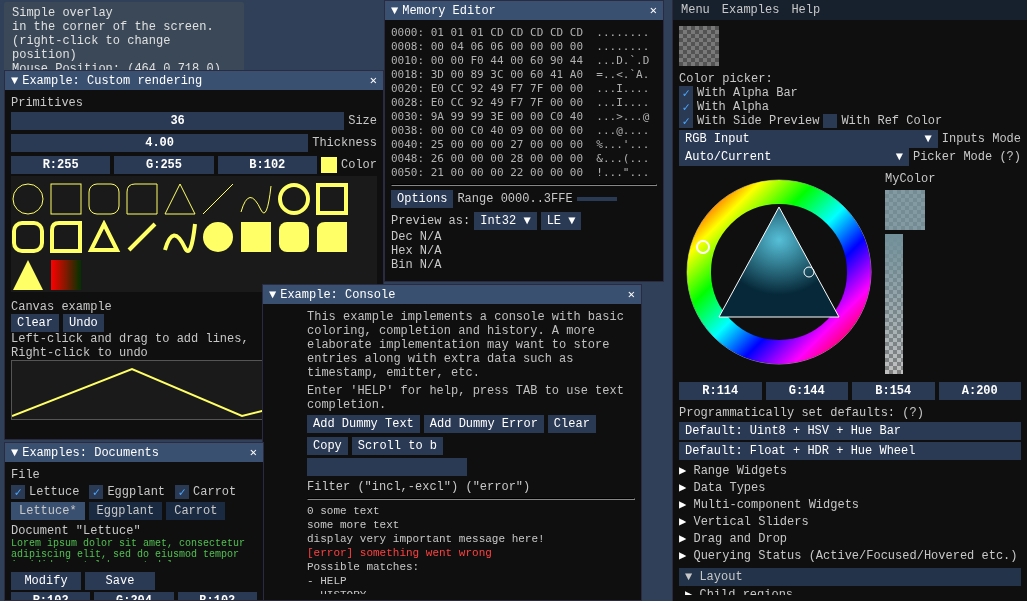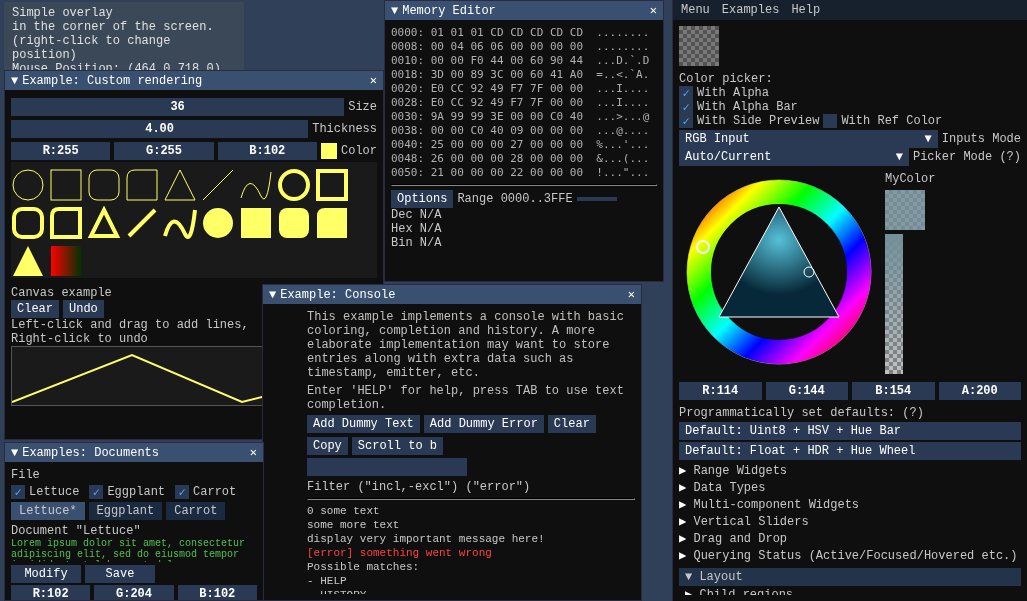--- a/index.html
+++ b/index.html
@@ -48,25 +48,25 @@
     <span>Examples</span>
     <span>Help</span>
   </div>
   <div class="body" style="overflow:auto; height:575px;">
     <div class="checkerboard" style="width:40px;height:40px;margin-bottom:6px;opacity:.6;"></div>
 
     <div>Color picker:</div>
 
     <div class="row">
         <span class="checkbox checked"></span>
+        <span>With Alpha Bar</span>
+      </div>
+    <div class="row">
+        <span class="checkbox checked"></span>
         <span>With Alpha</span>
-      </div>
-    <div class="row">
-        <span class="checkbox checked"></span>
-        <span>With Alpha Bar</span>
       </div>
     <div class="row">
       <span class="checkbox checked"></span>
         <span>With Side Preview</span>
       <span class="checkbox"></span>
         <span>With Ref Color</span>
     </div>
 
     <div class="row" style="margin-top:2px;">
       <div class="btn" style="flex:1; display:flex; justify-content:space-between;">
@@ -149,20 +149,21 @@
       </div>
   </div>
 </div>
 
 <div class="window" style="left:4px; top:70px; width:380px; height:370px;">
   <div class="titlebar">
     <span><span class="tri">▼</span><span>Example: Custom rendering</span></span>
     <span class="closebtn">✕</span>
   </div>
   <div class="body">
+    <div>Primitives</div>
     <div class="row">
         <div class="slider" style="flex:1">36</div>
         <span>Size</span>
       </div>
     <div class="row">
         <div class="slider" style="flex:1">4.00</div>
         <span>Thickness</span>
       </div>
     <div class="row">
       <div class="slider" style="flex:1">R:255</div>
@@ -272,20 +273,25 @@
 0038: 00 00 C0 40 09 00 00 00  ...@....
 0040: 25 00 00 00 27 00 00 00  %...'...
 0048: 26 00 00 00 28 00 00 00  &amp;...(...
 0050: 21 00 00 00 22 00 00 00  !..."...</div>
     <hr style="border-color:#333;margin:4px 0;">
     <div class="row">
       <span class="btn">Options</span>
       <span>Range 0000..3FFE</span>
       <span class="input" style="width:40px;"></span>
     </div>
+    <div class="row" style="margin-top:4px;">
+      <span>Preview as:</span>
+      <span class="btn"><span>Int32</span> ▼</span>
+      <span class="btn"><span>LE</span> ▼</span>
+    </div>
     <div>Dec   N/A</div>
     <div>Hex   N/A</div>
     <div>Bin   N/A</div>
   </div>
 </div>
 
 <div class="window" style="left:262px; top:284px; width:380px; height:317px;">
   <div class="titlebar">
     <span><span class="tri">▼</span><span>Example: Console</span></span>
     <span class="closebtn">✕</span>
@@ -333,21 +339,21 @@
         <span class="checkbox checked"></span>
         <span style="margin-right: 6px;">Carrot</span>
       </div>
     <div class="row" id="doc-tabs">
         <span class="tab active">Lettuce*</span>
         <span class="tab">Eggplant</span>
         <span class="tab">Carrot</span>
       </div>
     <div style="margin-top:4px;">Document "Lettuce"</div>
     <div style="color:#50c050;font-size:10px;line-height:11px;max-height:24px;overflow:hidden;">Lorem ipsum dolor sit amet, consectetur adipiscing elit, sed do eiusmod tempor incididunt ut labore et dolore magna aliqua.</div>
-    <div class="row" style="margin-top:3px;">
+    <div class="row" style="margin-top:10px;">
       <span class="btn" style="width:70px;text-align:center;">Modify</span>
       <span class="btn" style="width:70px;text-align:center;">Save</span>
     </div>
     <div class="row">
       <div class="slider" style="flex:1">R:102</div>
       <div class="slider" style="flex:1">G:204</div>
       <div class="slider" style="flex:1">B:102</div>
     </div>
   </div>
 </div>

